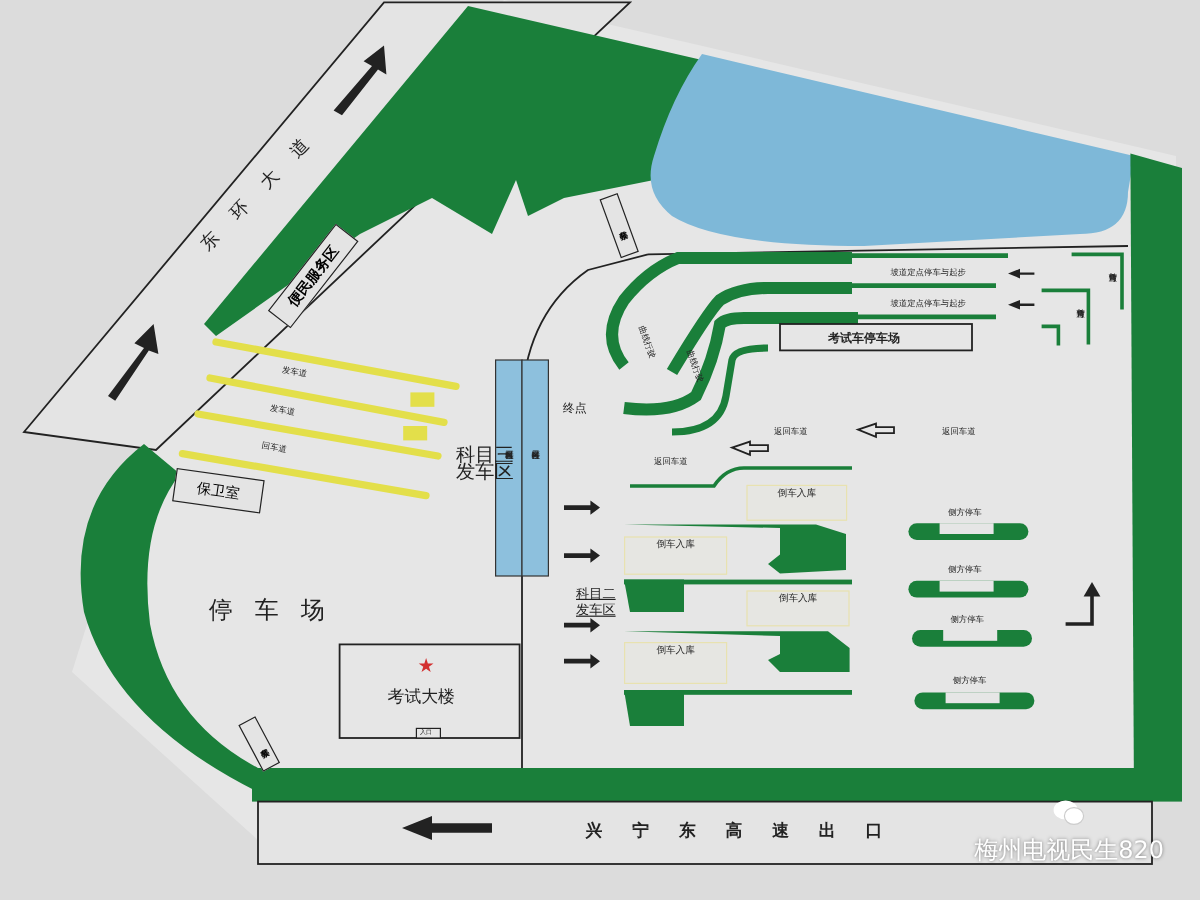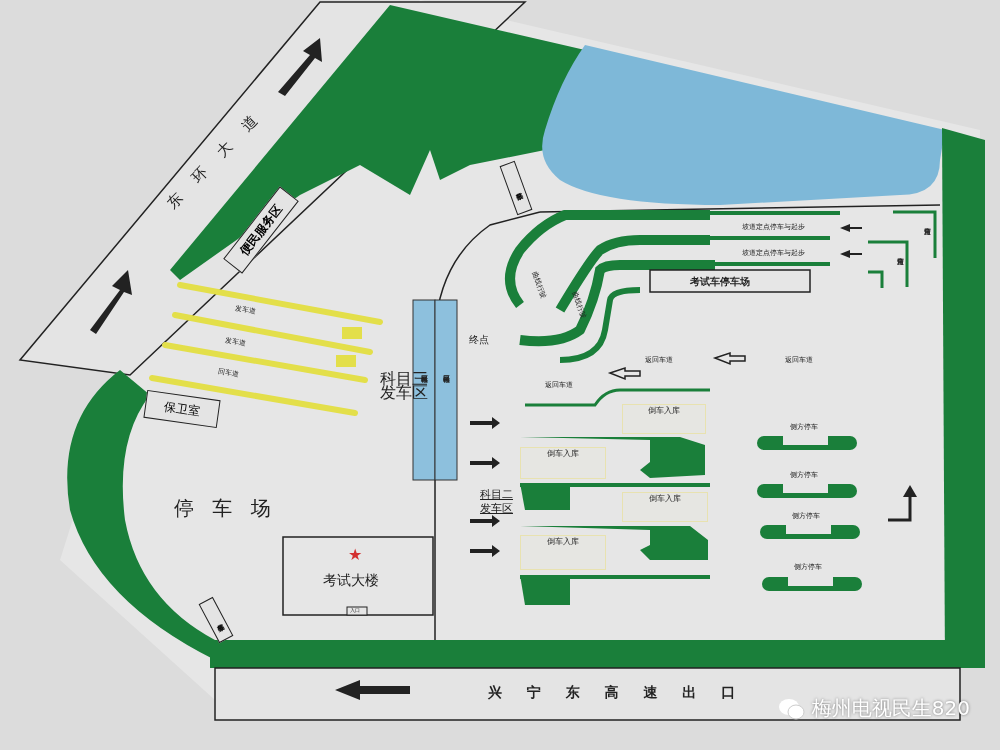--- a/index.html
+++ b/index.html
@@ -4,21 +4,21 @@
 <style>
   html,body{margin:0;padding:0;}
   body{width:1000px;height:750px;overflow:hidden;background:#dcdcdc;position:relative;font-family:"DejaVu Sans",sans-serif;}
   svg{position:absolute;left:0;top:0;}
   .lbl{position:absolute;color:#222;white-space:nowrap;font-family:"DejaVu Sans",sans-serif;}
   .sm{font-size:7px;}
   .md{font-size:10px;}
   .vt{writing-mode:vertical-rl;}
   .box{position:absolute;border:1.5px solid #222;background:#e4e4e4;display:flex;align-items:center;justify-content:center;}
   .pbox{position:absolute;border:1px solid #e8e2b0;background:#e6e6e2;display:flex;align-items:flex-start;justify-content:center;box-sizing:border-box;font-size:8px;color:#222;}
-  .wm{position:absolute;right:30px;bottom:28px;color:#fff;font-size:20px;text-shadow:0 0 3px rgba(0,0,0,.5);display:flex;align-items:center;gap:6px;}
+  .wm{position:absolute;right:30px;bottom:28px;color:#fff;font-size:20px;text-shadow:0 0 3px rgba(0,0,0,.5);display:flex;align-items:center;gap:6px;flex-direction:column;}
 </style>
 </head>
 <body>
 
 <svg width="1000" height="750" viewBox="0 0 1000 750">
 
   <polygon points="180,280 420,0 980,130 980,650 215,650 215,700 60,560 120,370" fill="#e6e6e6"></polygon>
 
   <polygon points="320,2 525,2 130,375 20,360" fill="#e4e4e4" stroke="#222" stroke-width="1.5"></polygon>
 

